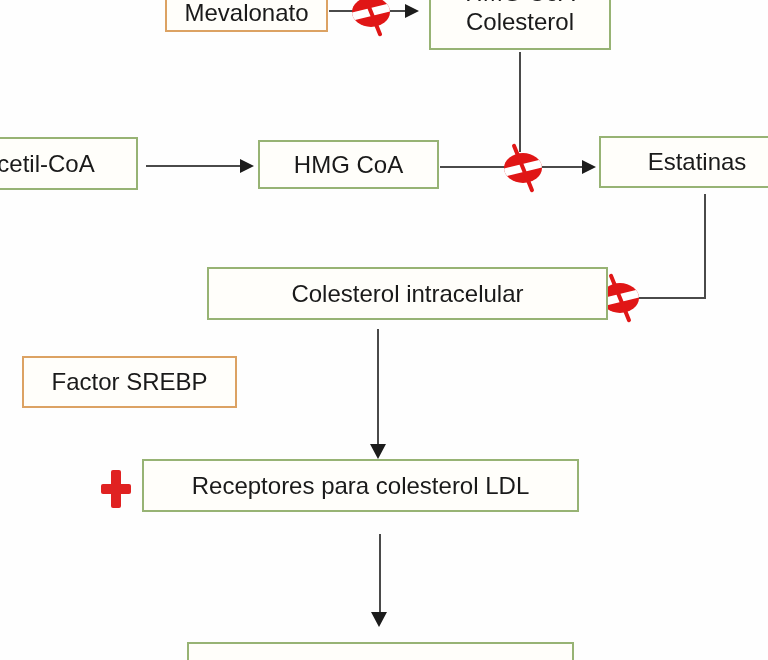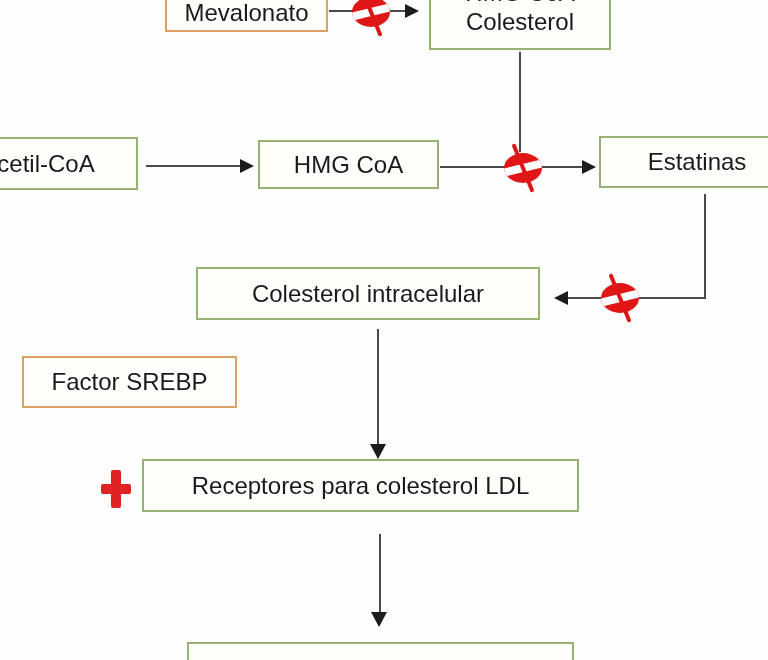--- a/index.html
+++ b/index.html
@@ -110,21 +110,21 @@
   <div class="vline" style="left:704px; top:194px; height:104px;"></div>
   <div class="hline" style="left:568px; top:297px; width:138px;"></div>
   <div class="ah-left" style="left:554px; top:291px;"></div>
   <div class="no-sign" style="left:600px; top:282px;">
     <div class="ellipse">
       <div class="band"></div>
     </div>
     <div class="slash"></div>
   </div>
 
-  <div class="node" style="left:196px; top:267px; width:344px; height:53px;">
+  <div class="node" style="left:207px; top:267px; width:401px; height:53px;">
     <span>Colesterol intracelular</span>
   </div>
 
   <div class="vline" style="left:377px; top:329px; height:116px;"></div>
   <div class="ah-down" style="left:370px; top:444px;"></div>
 
   <div class="node orange" style="left:22px; top:356px; width:215px; height:52px;">
     <span>Factor SREBP</span>
   </div>
 

